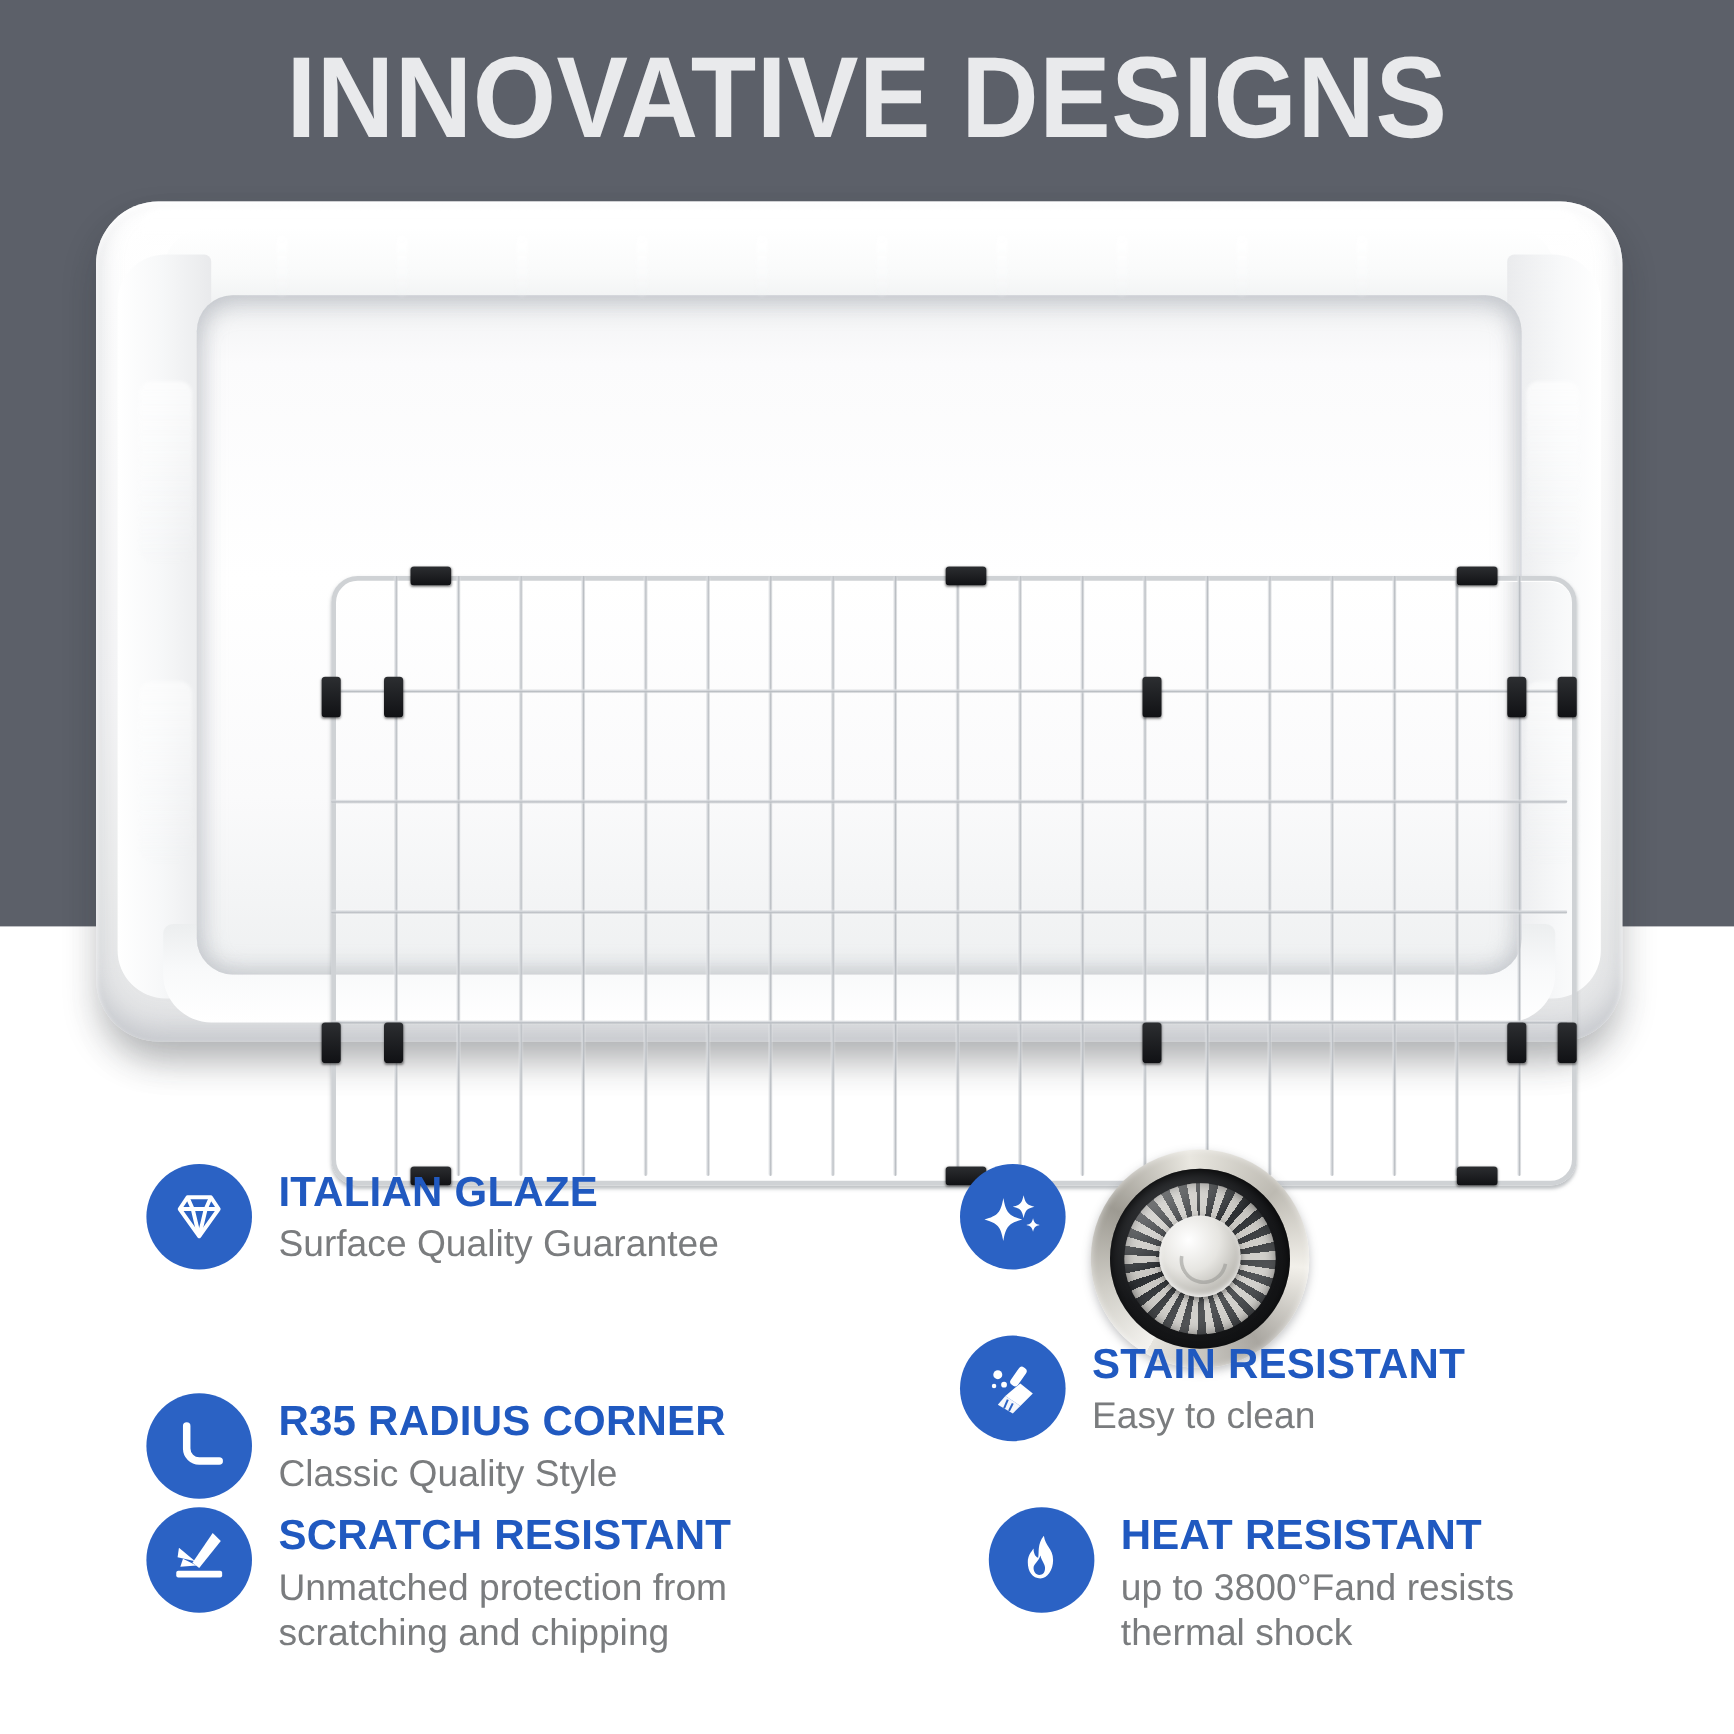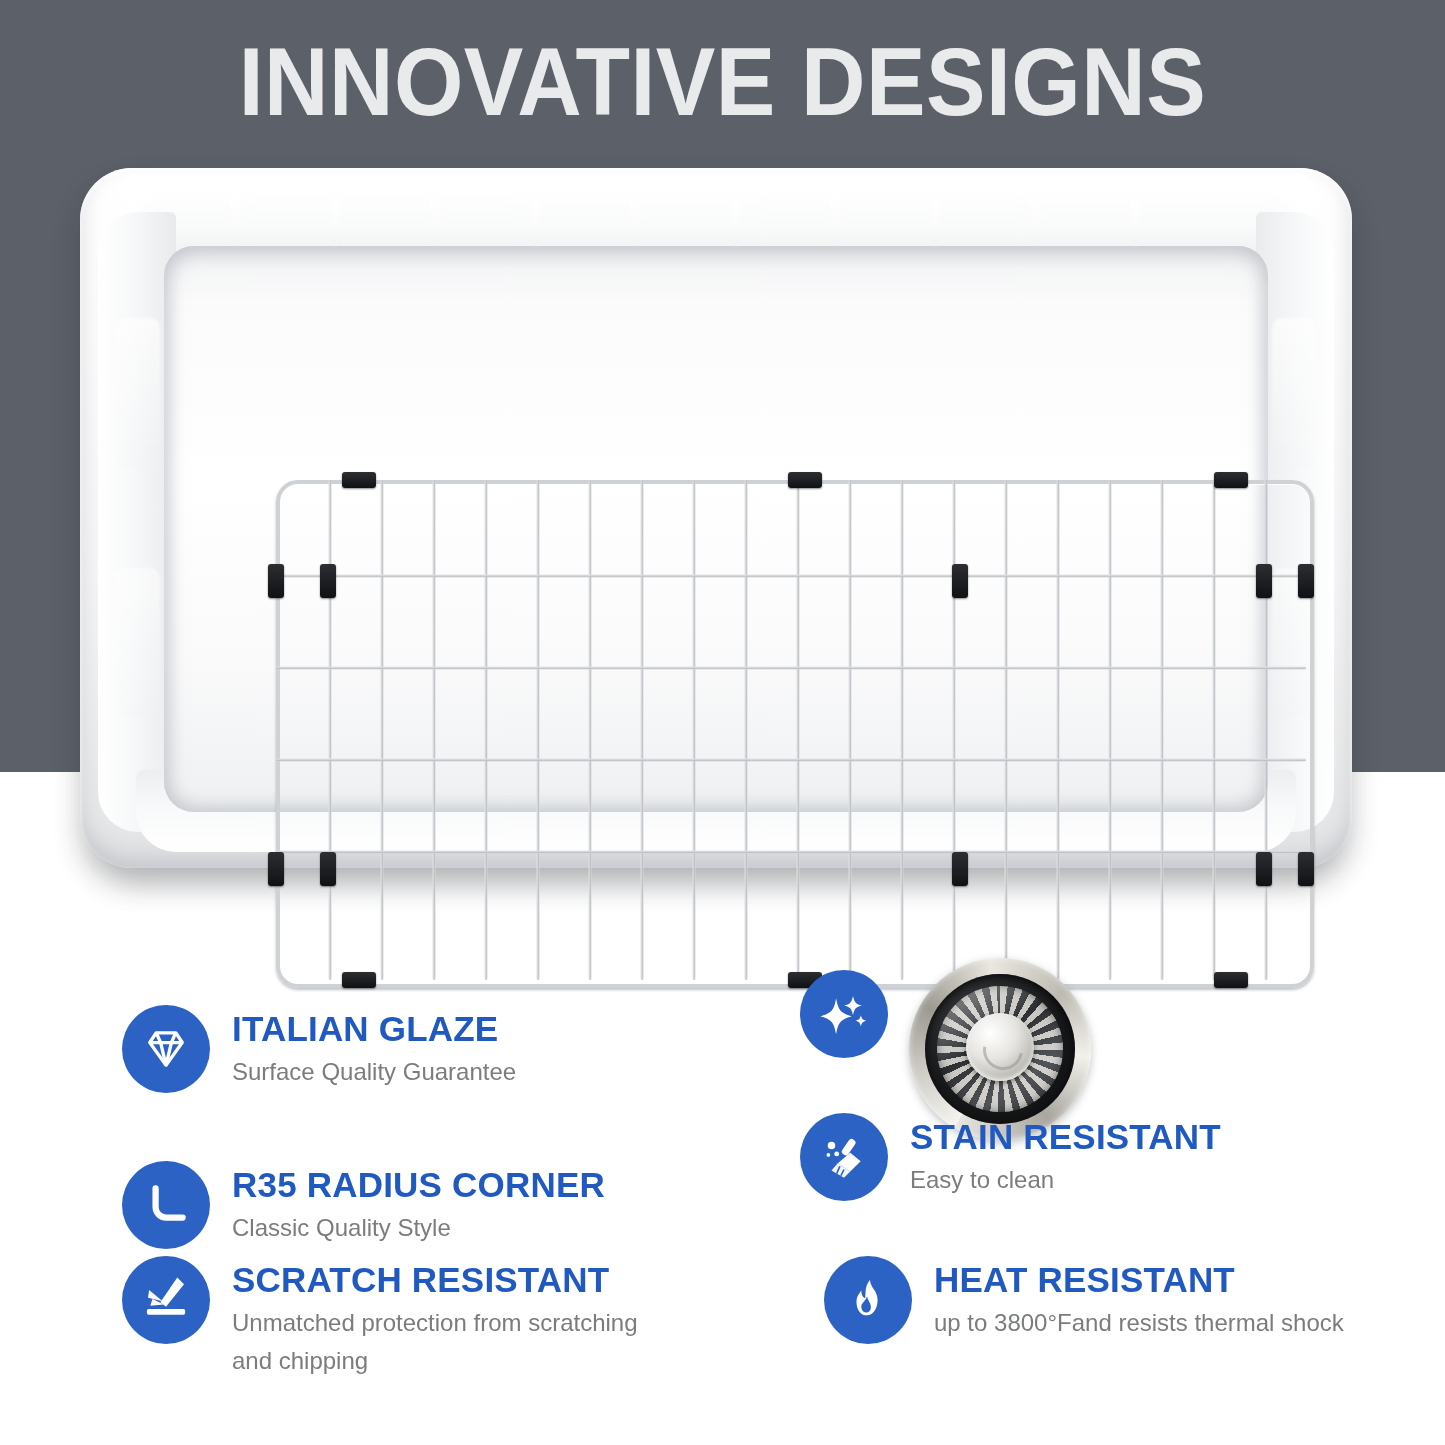--- a/index.html
+++ b/index.html
@@ -236,21 +236,21 @@
   .f-title {
     color: #2059c0;
     font-weight: 700;
     font-size: 35px;
     line-height: 40px;
     letter-spacing: 0.2px;
     white-space: nowrap;
   }
   .f-sub {
     color: #7a7c7e;
-    font-size: 24px;
+    font-size: 31px;
     line-height: 38px;
     margin-top: 4px;
     max-width: 430px;
   }
 </style>
 </head>
 <body>
 
 <div id="page">
 
@@ -335,21 +335,21 @@
         <div class="drain-basket"></div>
         <div class="drain-basket-sheen"></div>
         <div class="drain-knob"></div>
         <div class="drain-knob-swirl"></div>
       </div>
     </div>
   </div>
 
   <div class="features">
 
-    <div class="feature" style="left:122px;top:30px;margin-top:35px;">
+    <div class="feature" style="left:122px;top:30px;">
       <div class="f-icon">
         <svg width="52" height="52" viewBox="0 0 48 48" fill="none" stroke="#ffffff" stroke-width="3" stroke-linejoin="round">
           <path d="M9 18 L15 9 L33 9 L39 18 L24 39 Z"></path>
           <path d="M9 18 L39 18"></path>
           <path d="M15 9 L19 18 L24 39"></path>
           <path d="M33 9 L29 18 L24 39"></path>
         </svg>
       </div>
       <div class="f-text">
         <div class="f-title">ITALIAN GLAZE</div>

